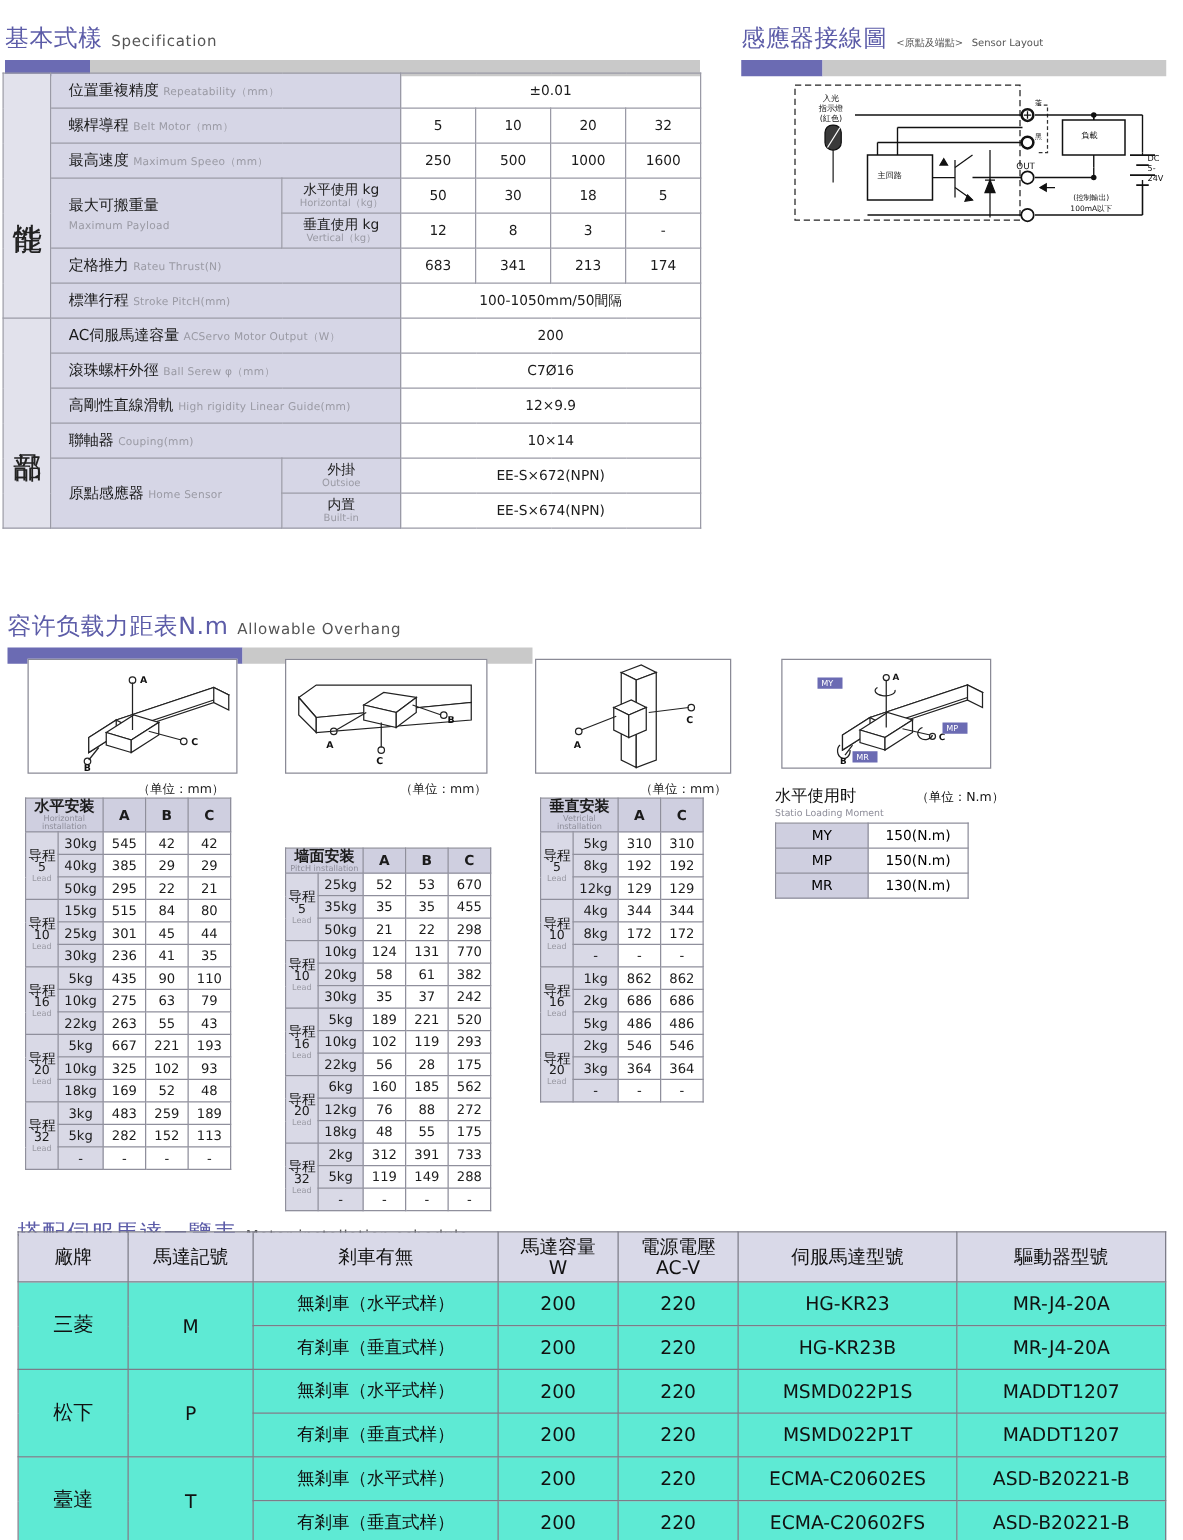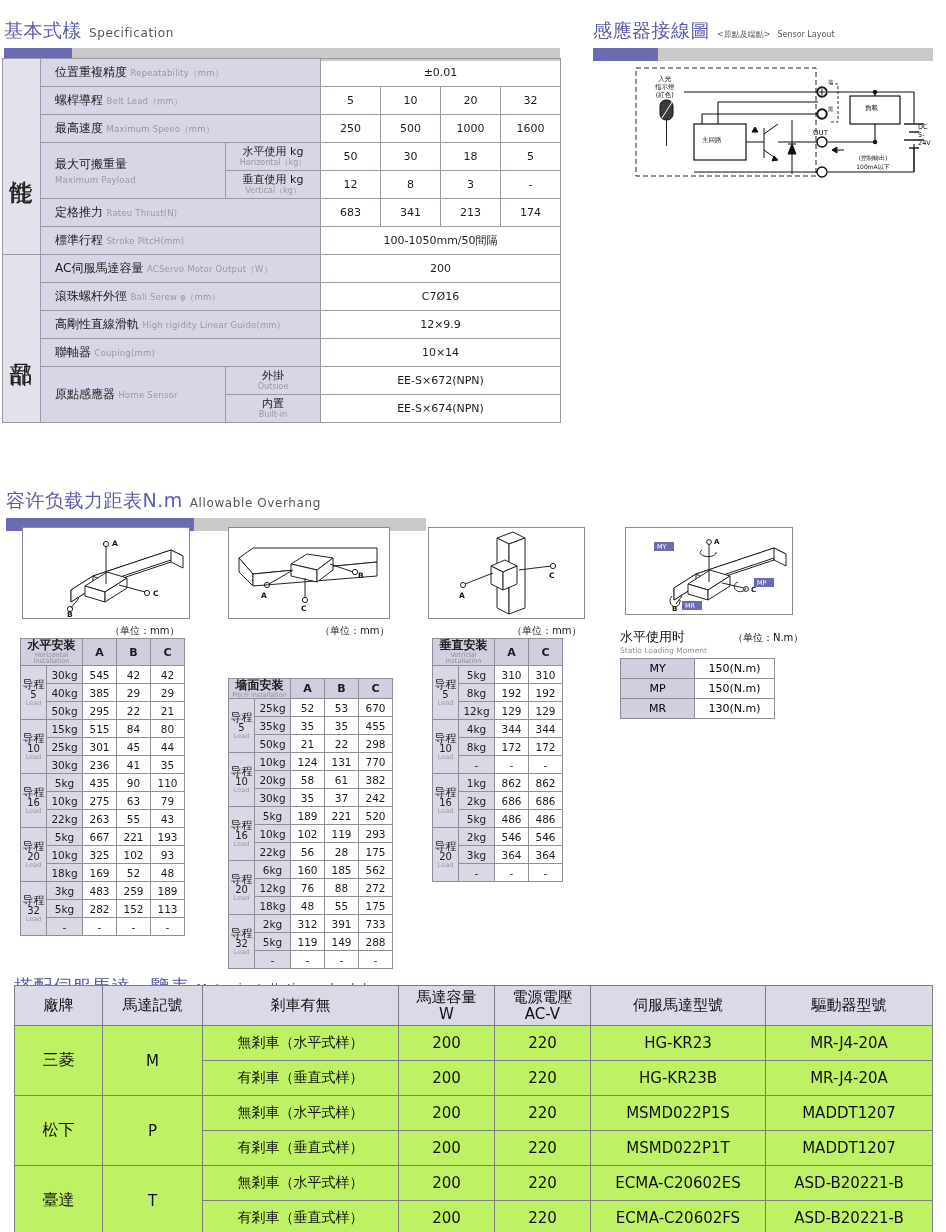--- a/index.html
+++ b/index.html
@@ -90,21 +90,21 @@
   #static-mom td.k { background:#cfcfe0; width:74px; }
   #static-mom td.v { background:#fff; width:80px; }
 
   
   #motor { position: absolute; left: 14px; top: 985px; width: 918px; }
   #motor table { width:100%; border-collapse: collapse; table-layout: fixed; }
   #motor th, #motor td {
     border: 1px solid #7c7c88; text-align:center; color:#111;
   }
   #motor th { background:#d9d9e8; height:40px; font-size:15px; font-weight:normal; line-height:1.1; }
-  #motor td { height:35px; font-size:15px; background:#bef264; }
+  #motor td { height:35px; font-size:15px; background:#5eead4; }
   #motor td.brand { font-size:16px; }
   #motor td.brake { font-size:14px; }
 </style>
 </head>
 <body>
 
 <div id="page">
 
   <div class="sec-head" style="left:4px; top:2px; width:556px;">
     <div class="sec-title-row">
@@ -149,21 +149,21 @@
           <td class="lbl" colspan="2">
             <span class="cn">位置重複精度</span>
             <span class="en">Repeatability（mm）</span>
           </td>
           <td colspan="4">±0.01</td>
         </tr>
 
         <tr>
           <td class="lbl" colspan="2">
             <span class="cn">螺桿導程</span>
-            <span class="en">Belt Lead（mm）</span>
+            <span class="en">Belt Motor（mm）</span>
           </td>
           <td>5</td>
           <td>10</td>
           <td>20</td>
           <td>32</td>
         </tr>
 
         <tr>
           <td class="lbl" colspan="2">
             <span class="cn">最高速度</span>

